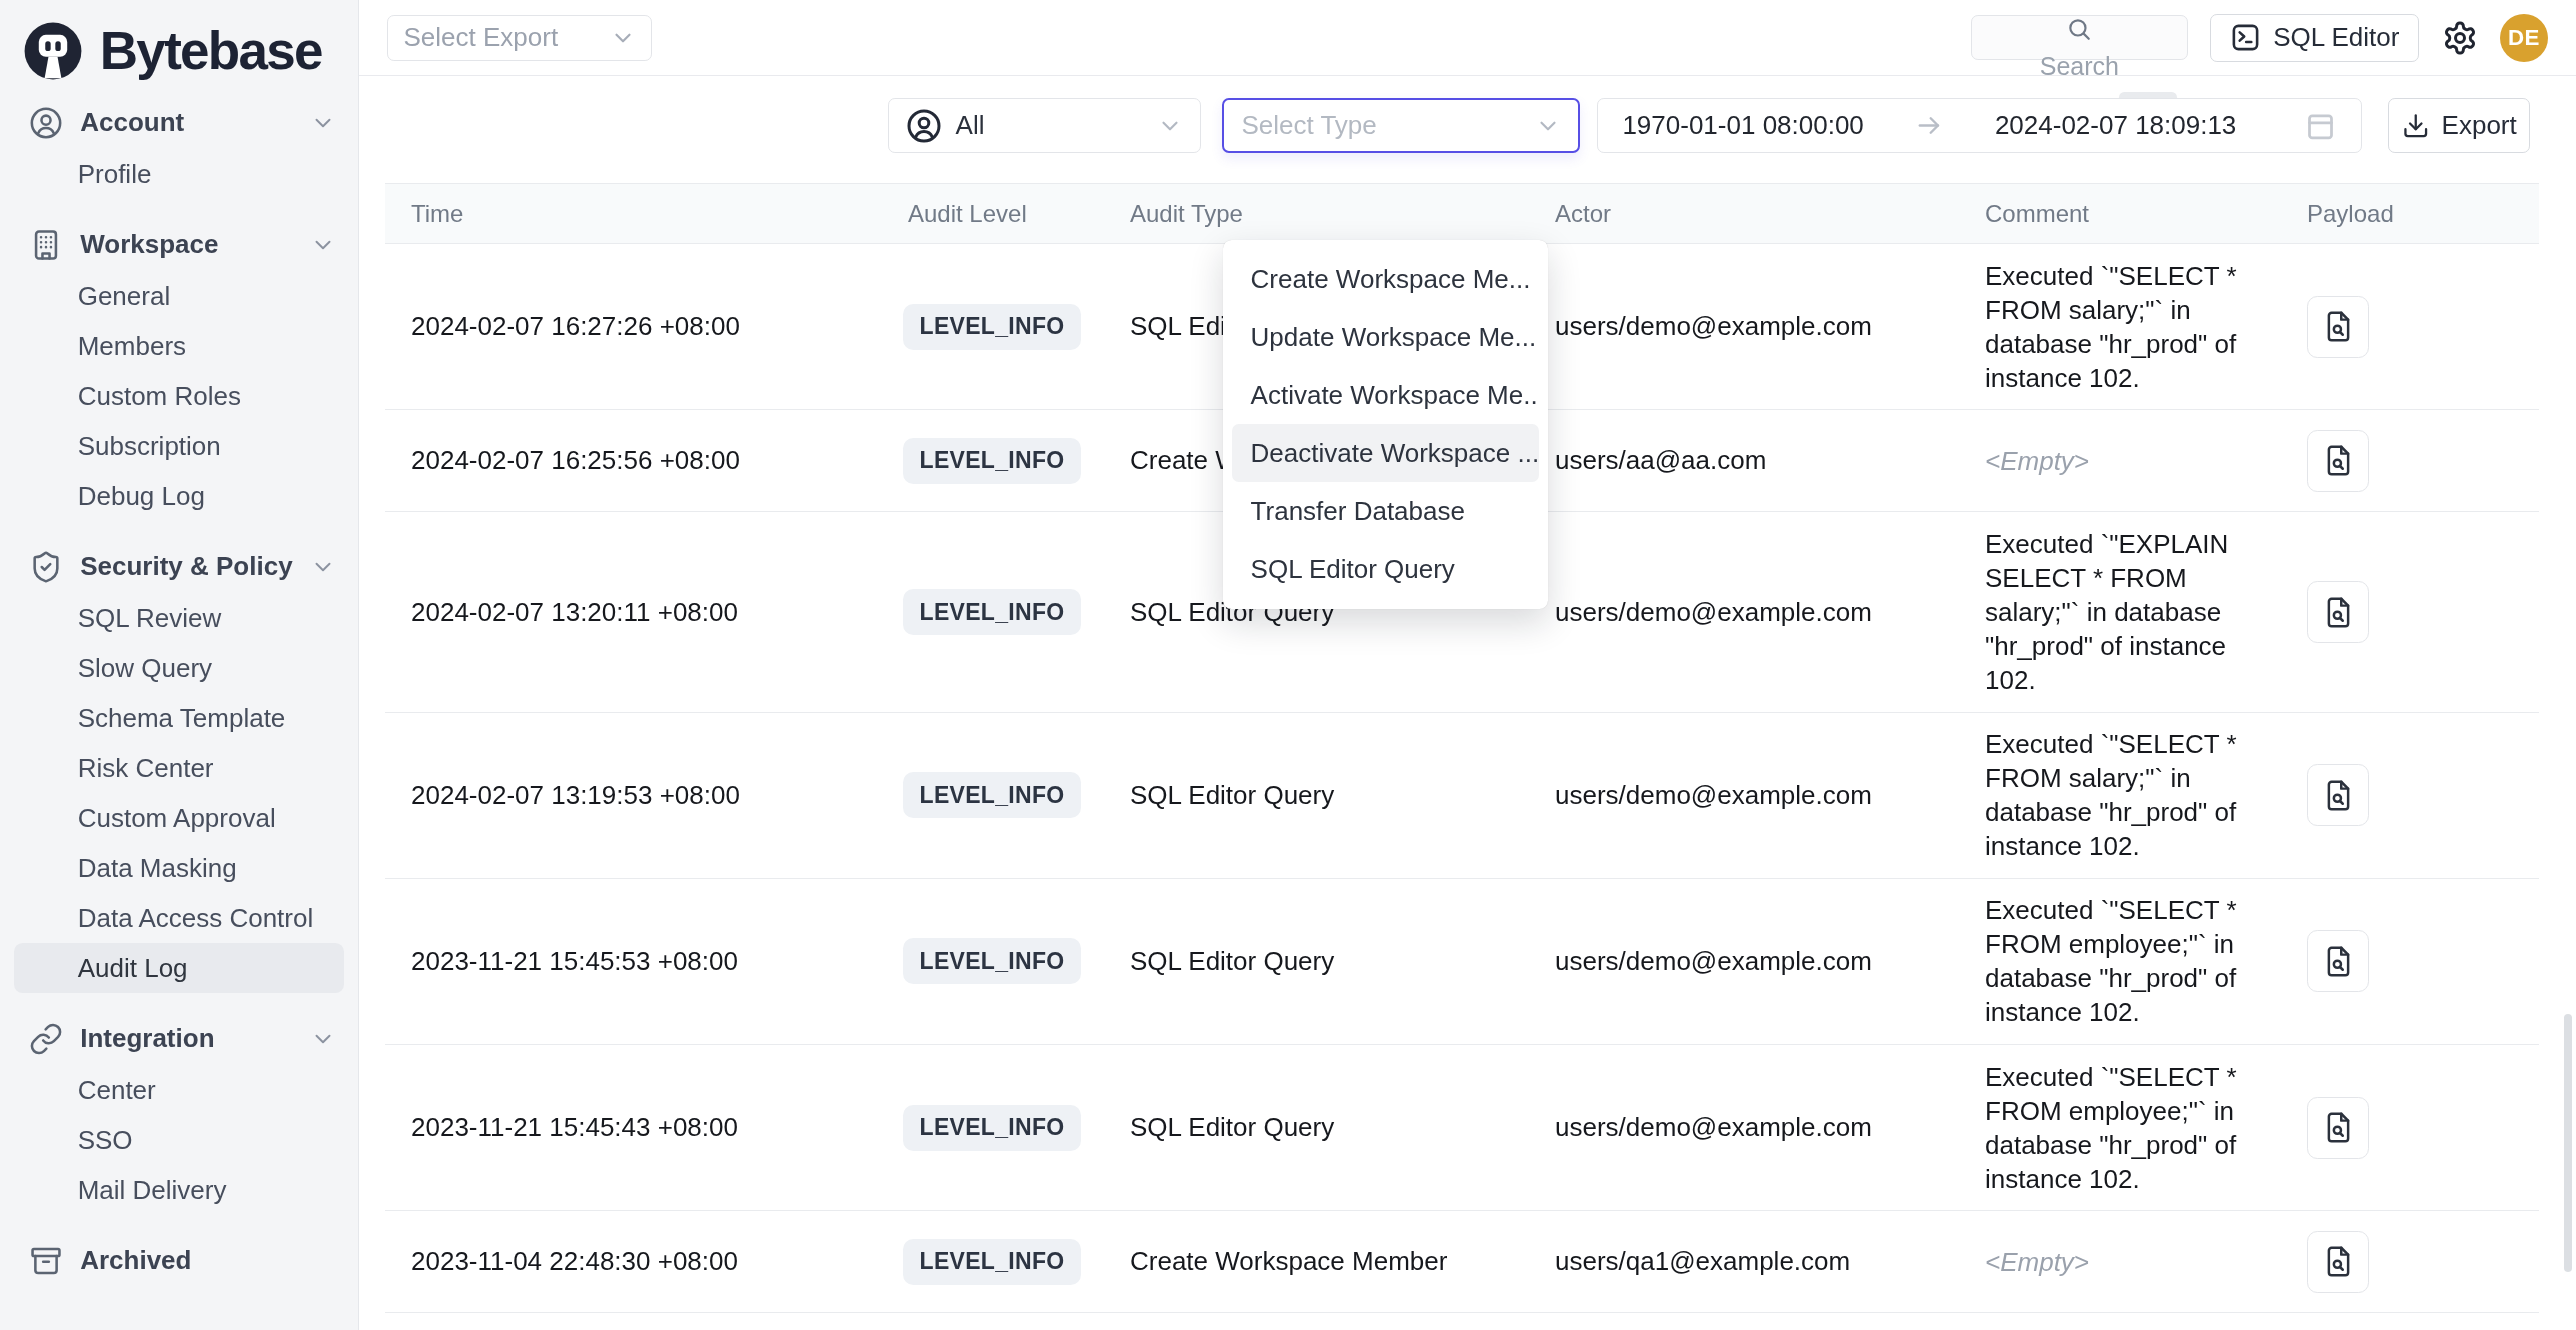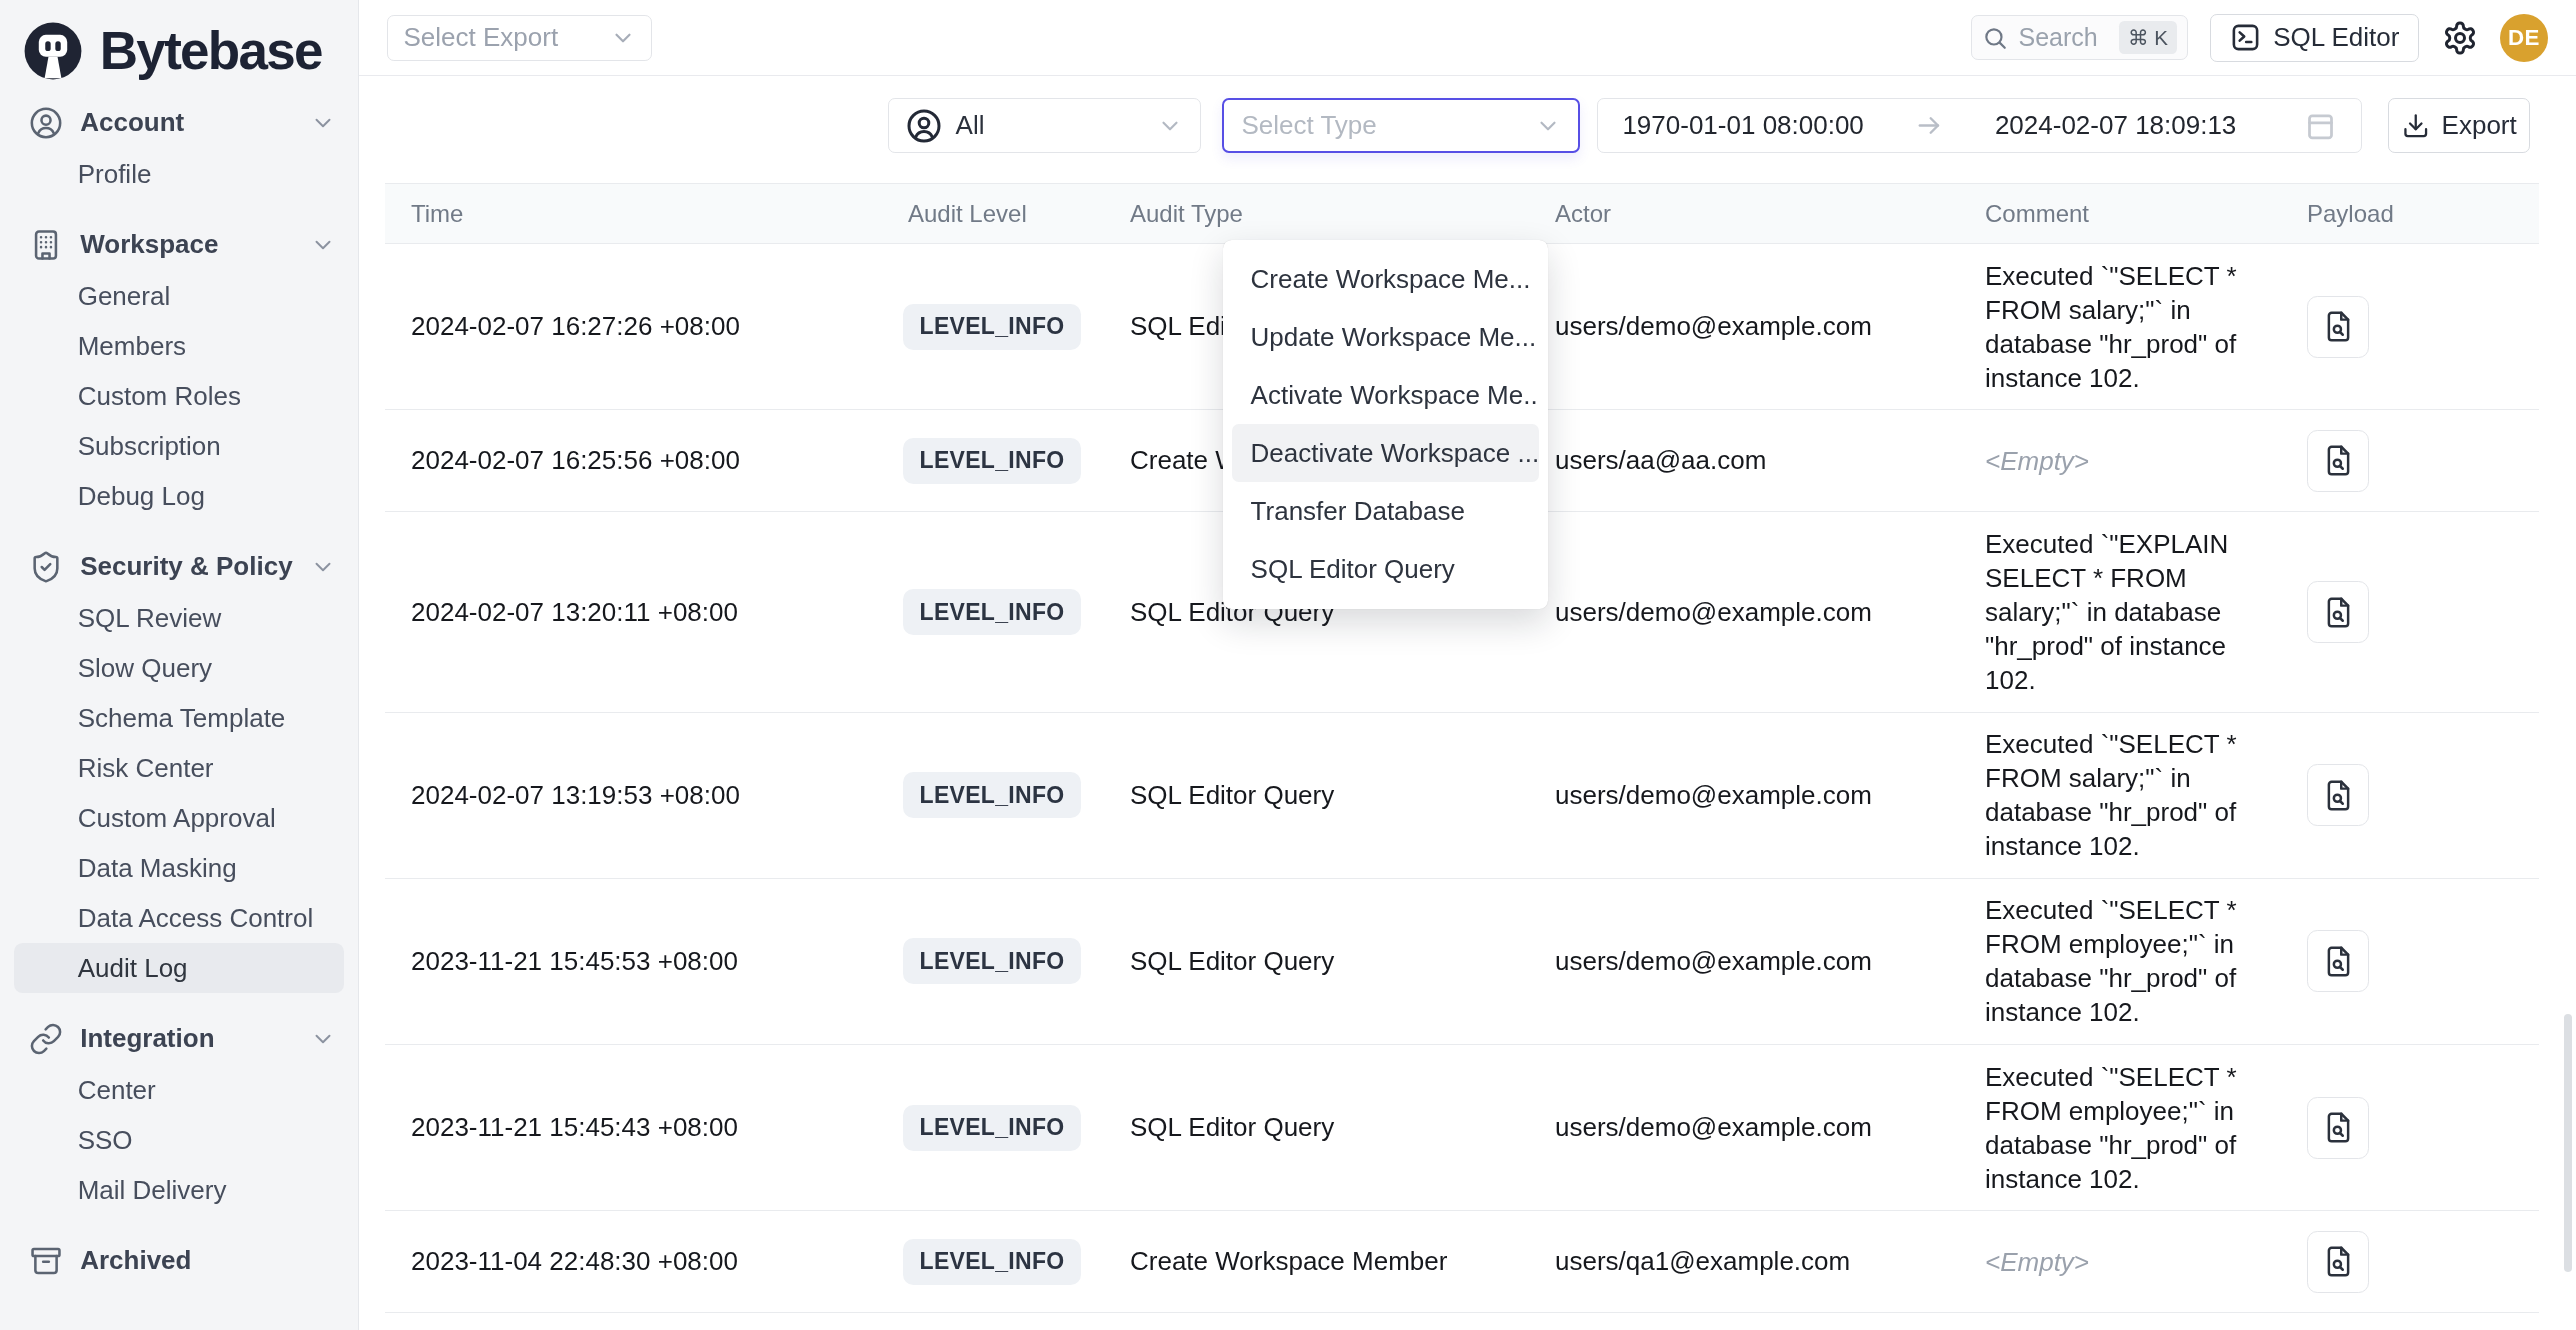--- a/index.html
+++ b/index.html
@@ -43,21 +43,21 @@
   .proj-select{
     width:265px;height:46px;border:1.7px solid #e3e5e9;border-radius:6.9px;
     display:flex;align-items:center;justify-content:space-between;
     padding:0 15.5px;box-sizing:border-box;color:#9ba2ae;font-size:26px;cursor:pointer;background:#fff;
   }
   .proj-select .chev{width:26px;height:26px;color:#a7adb8;display:inline-flex;}
   .proj-select .chev svg{width:26px;height:26px;}
   .top-right{margin-left:auto;display:flex;align-items:center;gap:22.3px;}
   .searchbox{
     width:217px;height:45px;border:1.7px solid #e3e5e9;border-radius:6.9px;background:#fbfbfc;
-    display:flex;align-items:center;gap:10.3px;padding:0 10.3px;box-sizing:border-box;cursor:text;
+    display:flex;align-items:center;gap:10.3px;padding:0 10.3px;box-sizing:border-box;cursor:text;flex-direction:column;
   }
   .searchbox .sic{width:26px;height:26px;color:#6f7886;display:inline-flex;}
   .searchbox .sic svg{width:26px;height:26px;}
   .searchbox .ph{font-size:25px;color:#9aa2ad;}
   .searchbox .kbd{
     margin-left:auto;background:#e9ebee;border-radius:5.2px;color:#4c545f;
     font-size:20.6px;padding:4.3px 8.6px;white-space:nowrap;
   }
   .sql-editor-btn{
     height:48px;border:1.7px solid #d8dbe0;border-radius:6.9px;background:#fff;

